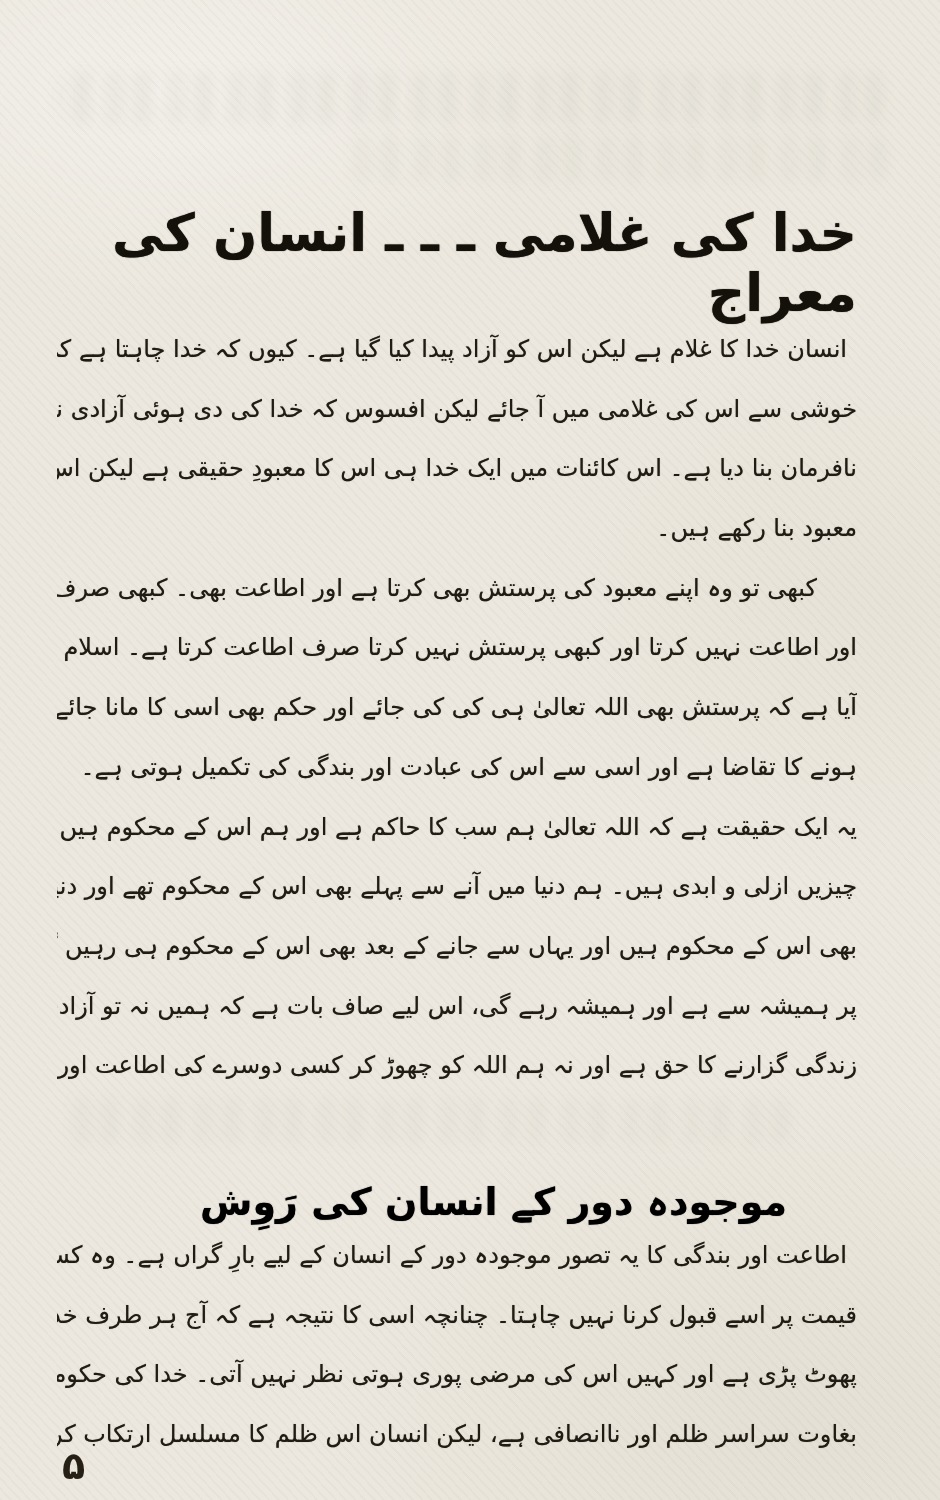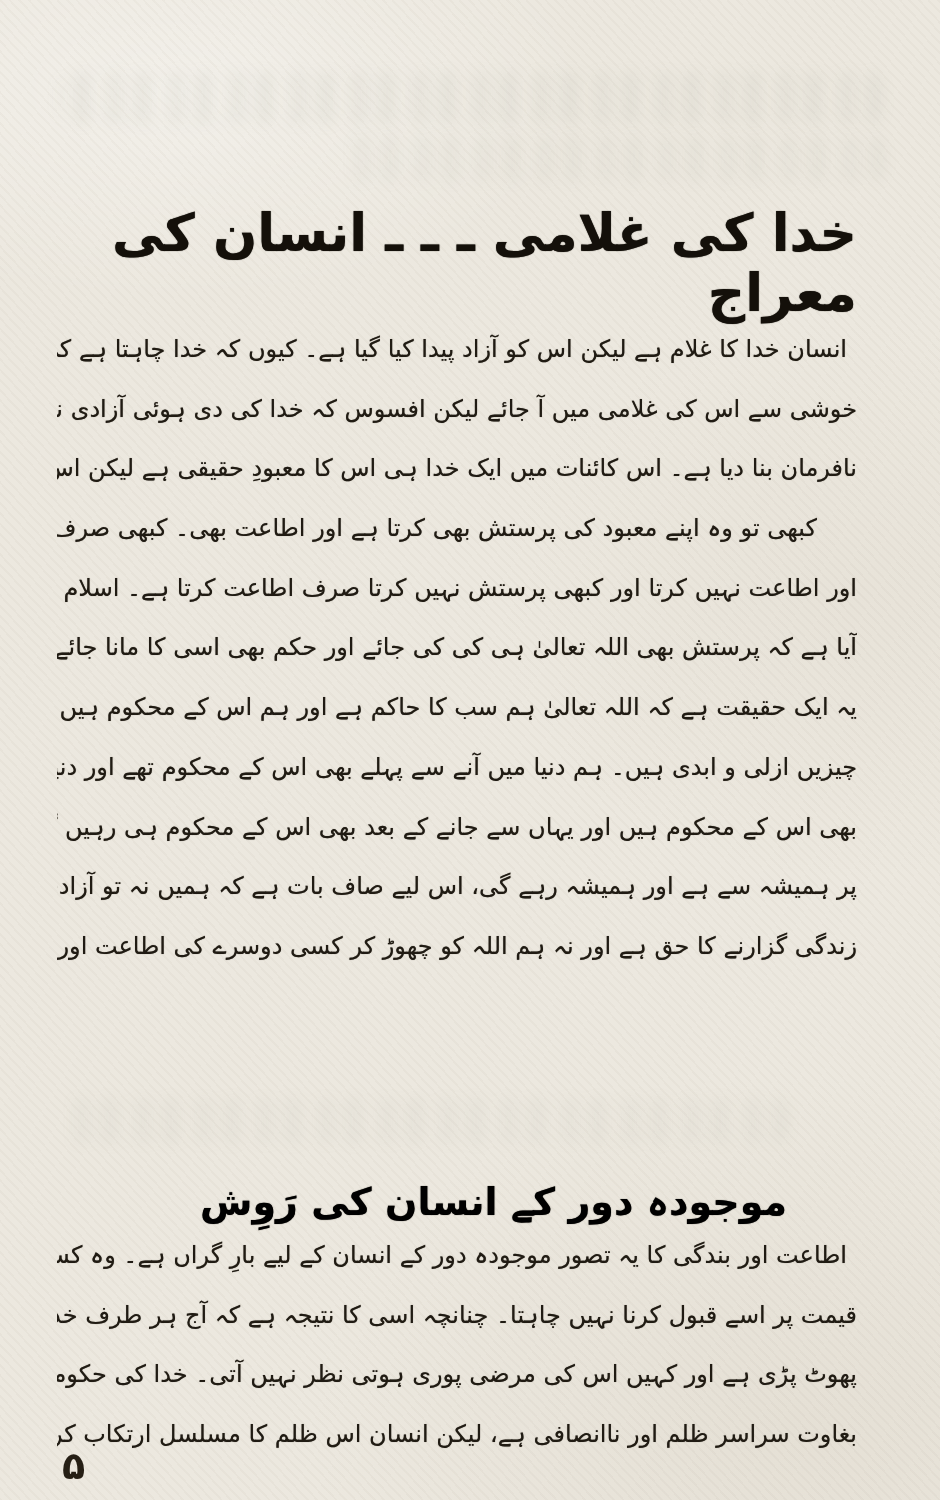--- a/index.html
+++ b/index.html
@@ -84,24 +84,26 @@
 
 <div class="grain"></div>
 
 <h1 class="page-title">خدا کی غلامی ـ ـ ـ انسان کی معراج</h1>
 
 <div class="text-block block-1">
 
   <div class="line indent-sm">انسان خدا کا غلام ہے لیکن اس کو آزاد پیدا کیا گیا ہے۔ کیوں کہ خدا چاہتا ہے کہ وہ اپنی</div>
   <div class="line">خوشی سے اس کی غلامی میں آ جائے لیکن افسوس کہ خدا کی دی ہوئی آزادی نے انسان کو اس کا</div>
   <div class="line">نافرمان بنا دیا ہے۔ اس کائنات میں ایک خدا ہی اس کا معبودِ حقیقی ہے لیکن اس نے بے شمار</div>
+  <div class="line last-short">معبود بنا رکھے ہیں۔</div>
 
   <div class="line indent">کبھی تو وہ اپنے معبود کی پرستش بھی کرتا ہے اور اطاعت بھی۔ کبھی صرف پرستش کرتا ہے</div>
   <div class="line">اور اطاعت نہیں کرتا اور کبھی پرستش نہیں کرتا صرف اطاعت کرتا ہے۔ اسلام یہ بتانے کے لیے</div>
   <div class="line">آیا ہے کہ پرستش بھی اللہ تعالیٰ ہی کی کی جائے اور حکم بھی اسی کا مانا جائے۔ یہی اس کے بندہ</div>
+  <div class="line last-short">ہونے کا تقاضا ہے اور اسی سے اس کی عبادت اور بندگی کی تکمیل ہوتی ہے۔</div>
 
   <div class="line">یہ ایک حقیقت ہے کہ اللہ تعالیٰ ہم سب کا حاکم ہے اور ہم اس کے محکوم ہیں اور یہ دونوں ہی</div>
   <div class="line">چیزیں ازلی و ابدی ہیں۔ ہم دنیا میں آنے سے پہلے بھی اس کے محکوم تھے اور دنیا میں آنے کے بعد</div>
   <div class="line">بھی اس کے محکوم ہیں اور یہاں سے جانے کے بعد بھی اس کے محکوم ہی رہیں گے۔ اس کی حکومت ہم</div>
   <div class="line">پر ہمیشہ سے ہے اور ہمیشہ رہے گی، اس لیے صاف بات ہے کہ ہمیں نہ تو آزادی اور خود سری کی</div>
   <div class="line">زندگی گزارنے کا حق ہے اور نہ ہم اللہ کو چھوڑ کر کسی دوسرے کی اطاعت اور غلامی اختیار کر سکتے ہیں۔</div>
 </div>
 
 <h2 class="section-heading">موجودہ دور کے انسان کی رَوِش</h2>
 

